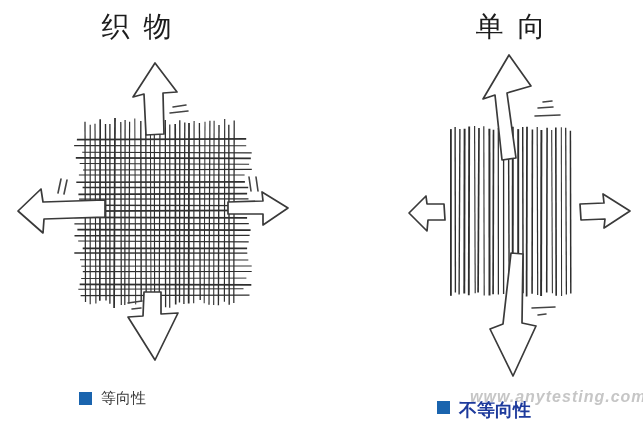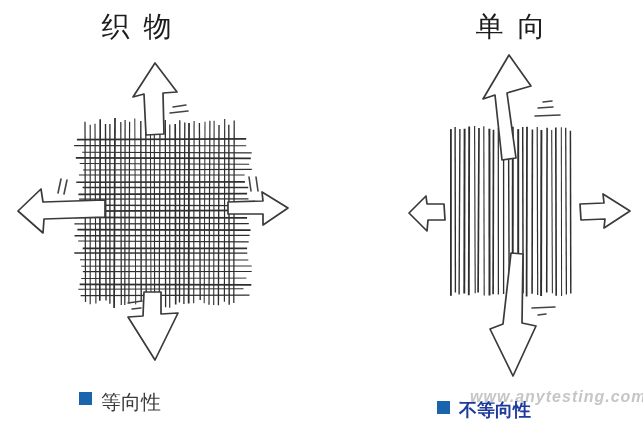--- a/index.html
+++ b/index.html
@@ -24,21 +24,21 @@
   }
   .watermark-url{
     position:absolute;left:470px;top:388px;z-index:2;
     font-size:16px;font-style:italic;font-weight:bold;letter-spacing:1px;
     color:#c6c6c6;white-space:nowrap;
   }
   .legend{position:absolute;display:flex;align-items:flex-start;z-index:5;}
   .legend-left{left:79px;top:389px;}
   .legend-right{left:437px;top:398px;}
   .bullet{width:13px;height:13px;background:#1a64ae;display:inline-block;margin-top:3px;}
-  .legend-text{margin-left:9px;font-size:20px;color:#3a3a3a;white-space:nowrap;}
+  .legend-text{margin-left:9px;font-size:15px;color:#3a3a3a;white-space:nowrap;}
   .legend-text.blue{font-size:18px;font-weight:bold;color:#1d3a9c;}
 </style>
 </head>
 <body>
 
 <div class="canvas">
 
   <div class="fig-title right">单 向</div>
   <div class="fig-title left">织 物</div>
 

